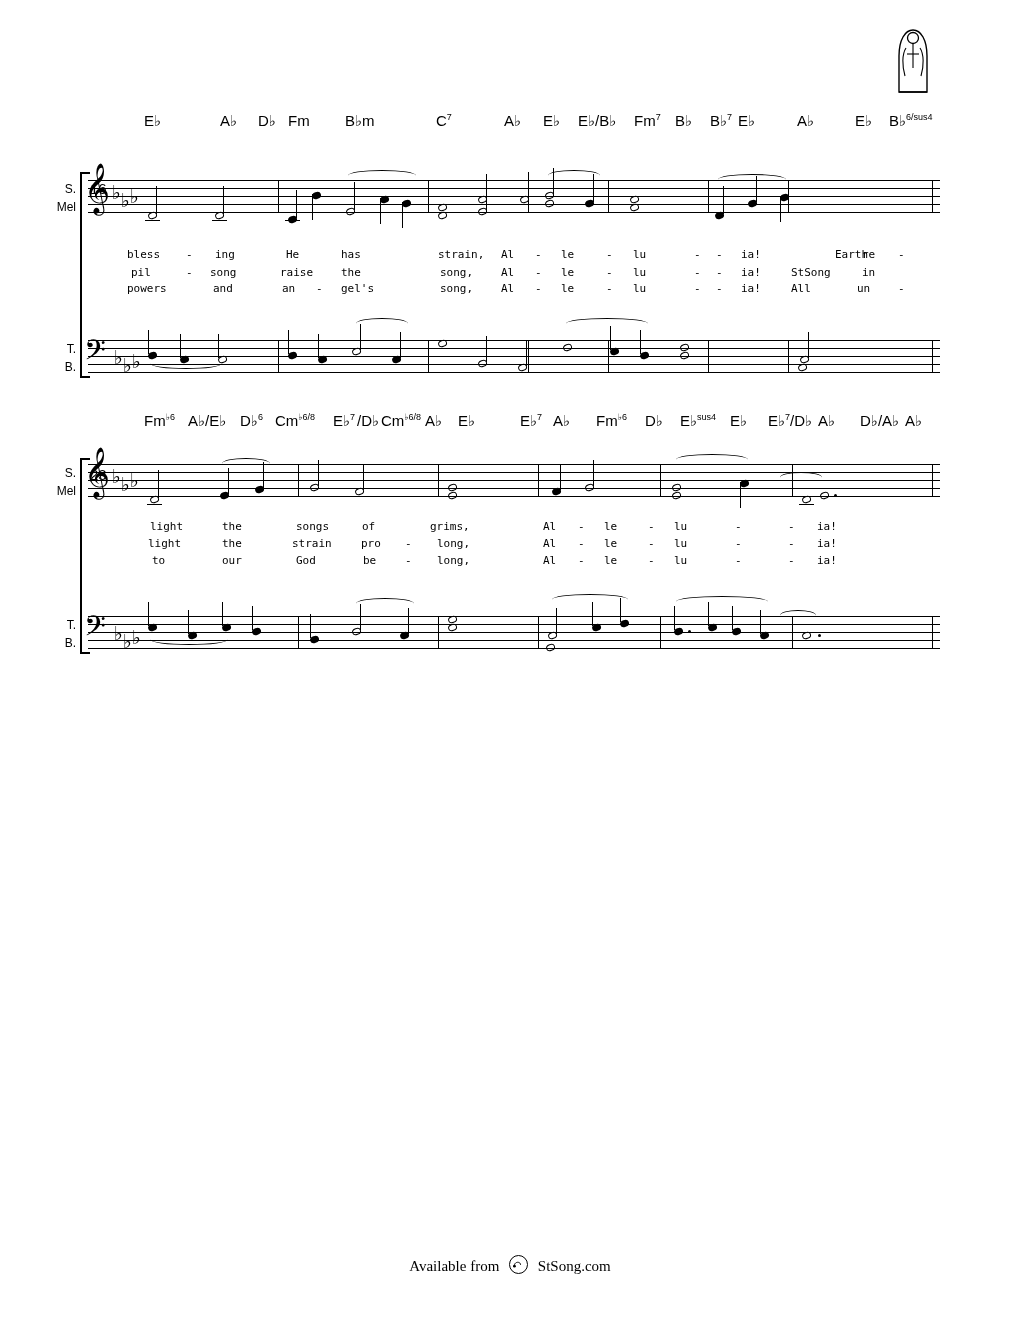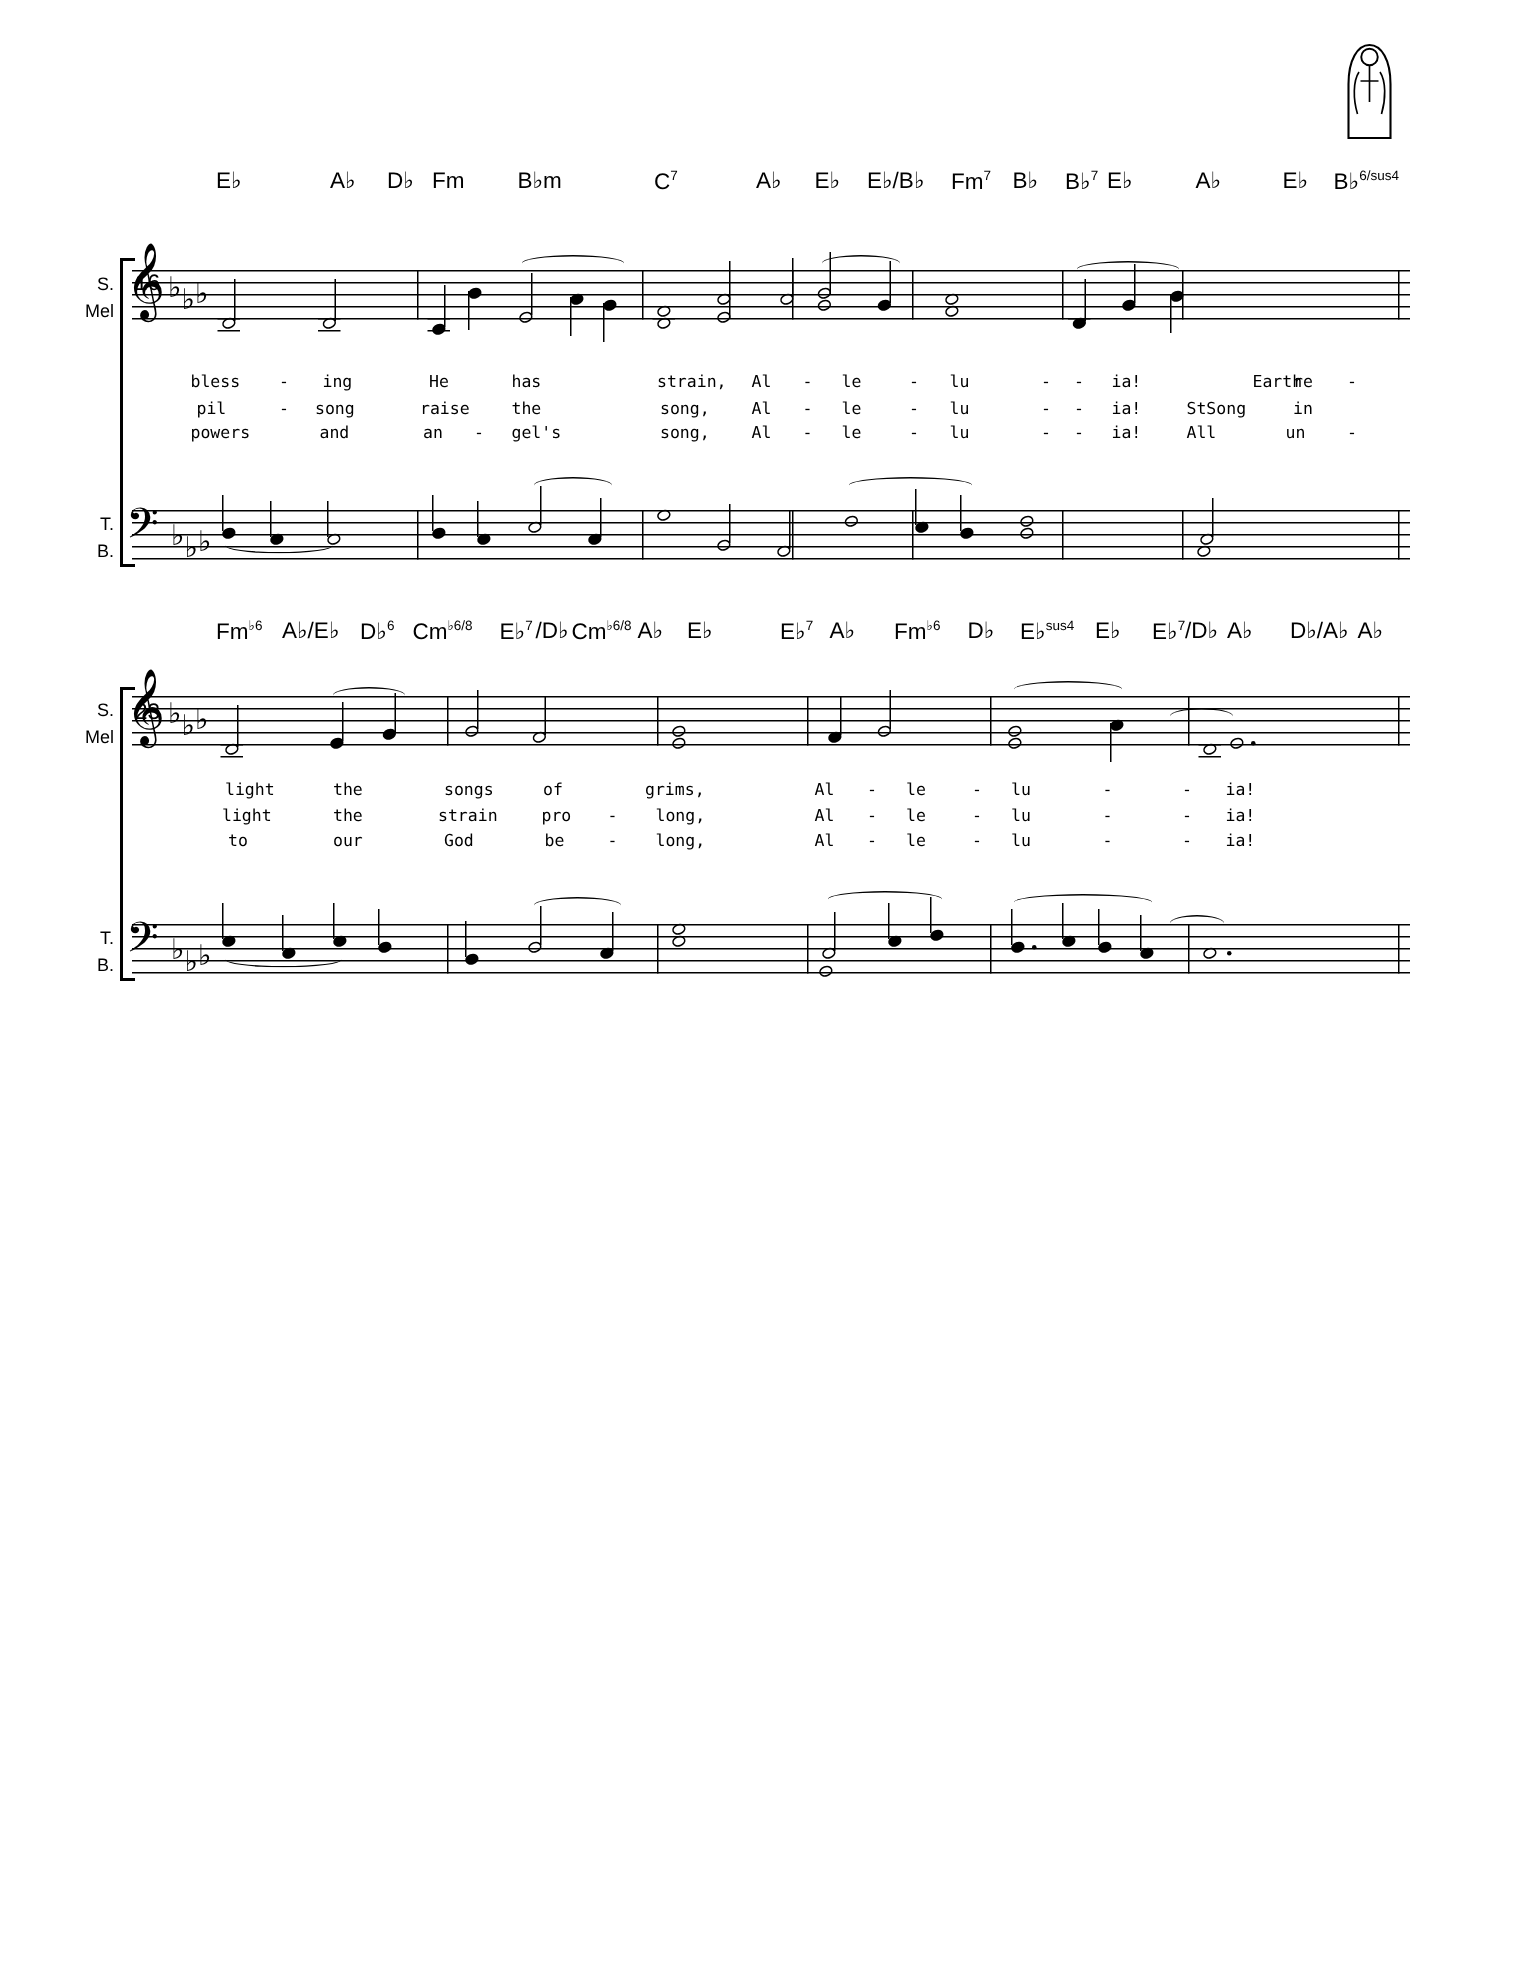--- a/index.html
+++ b/index.html
@@ -641,14 +641,24 @@
       <span class="syl" style="left: 543px;">Al</span>
       <span class="syl" style="left: 578px;">-</span>
       <span class="syl" style="left: 604px;">le</span>
       <span class="syl" style="left: 648px;">-</span>
       <span class="syl" style="left: 674px;">lu</span>
       <span class="syl" style="left: 735px;">-</span>
       <span class="syl" style="left: 788px;">-</span>
       <span class="syl" style="left: 817px;">ia!</span>
     </div>
 
+  <div class="footer">
+    <span class="avail">Available from</span>
+    <span class="fmark">
+      <svg viewBox="0 0 17 17" width="15" height="15" style="position:absolute;left:0;top:0;">
+        <path d="M5 11 C5 6 12 6 12 10" fill="none" stroke="#000" stroke-width="1.1"></path>
+        <circle cx="5" cy="11.5" r="1.6" fill="#000"></circle>
+      </svg>
+    </span>
+    <span class="sitename">StSong.com</span>
+  </div>
 
 </div>
 
 </body></html>

